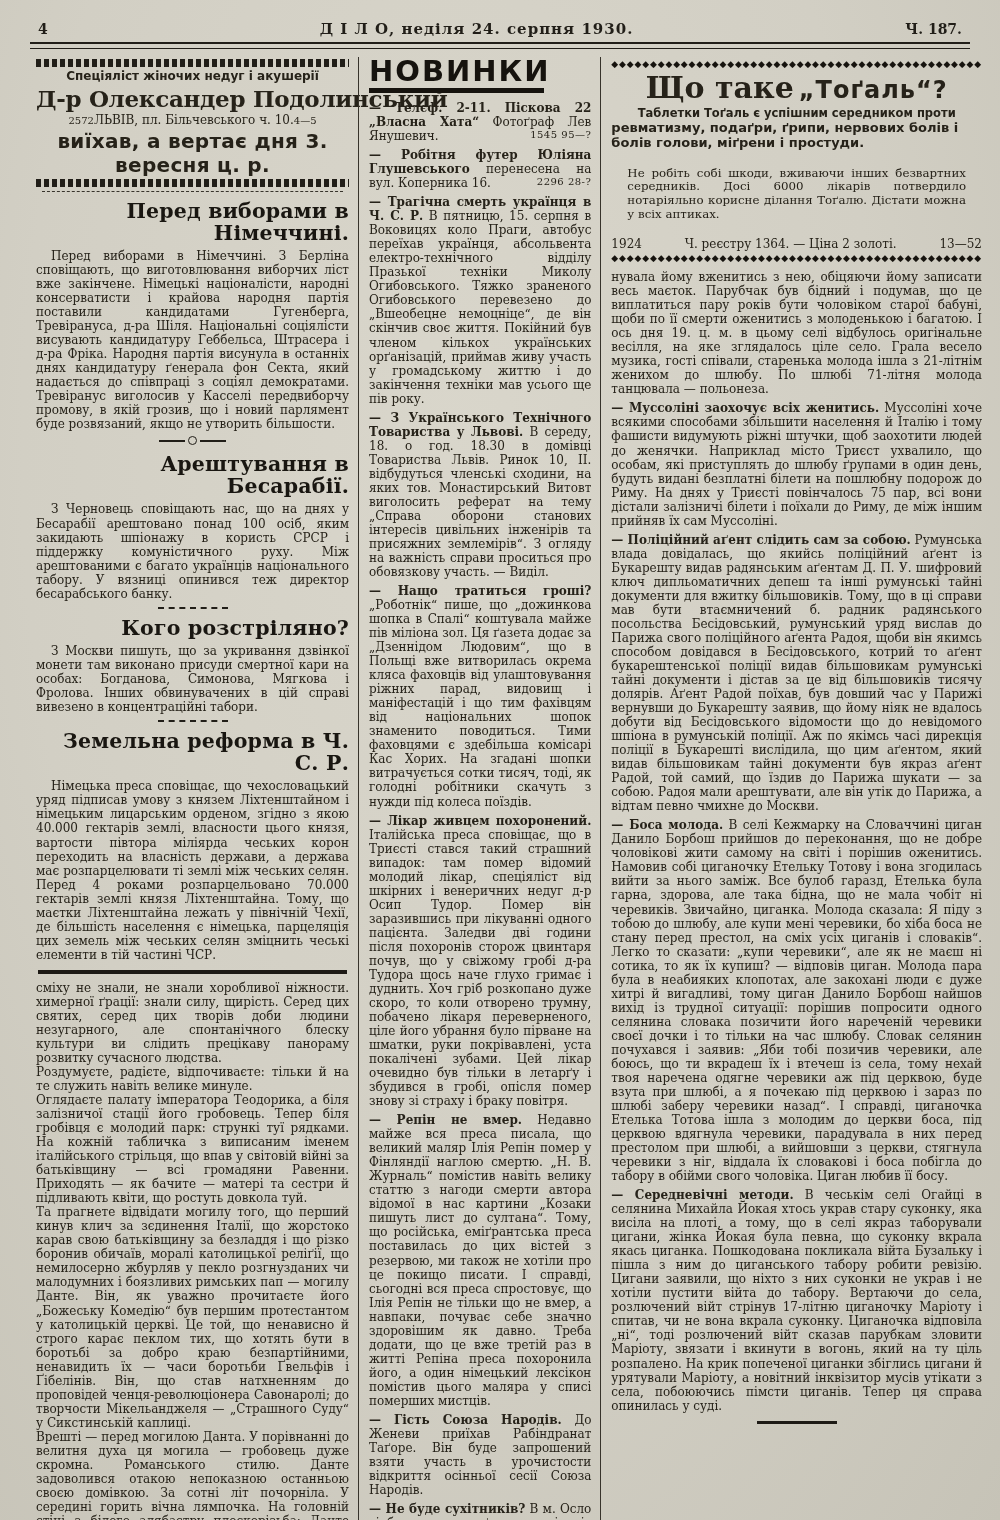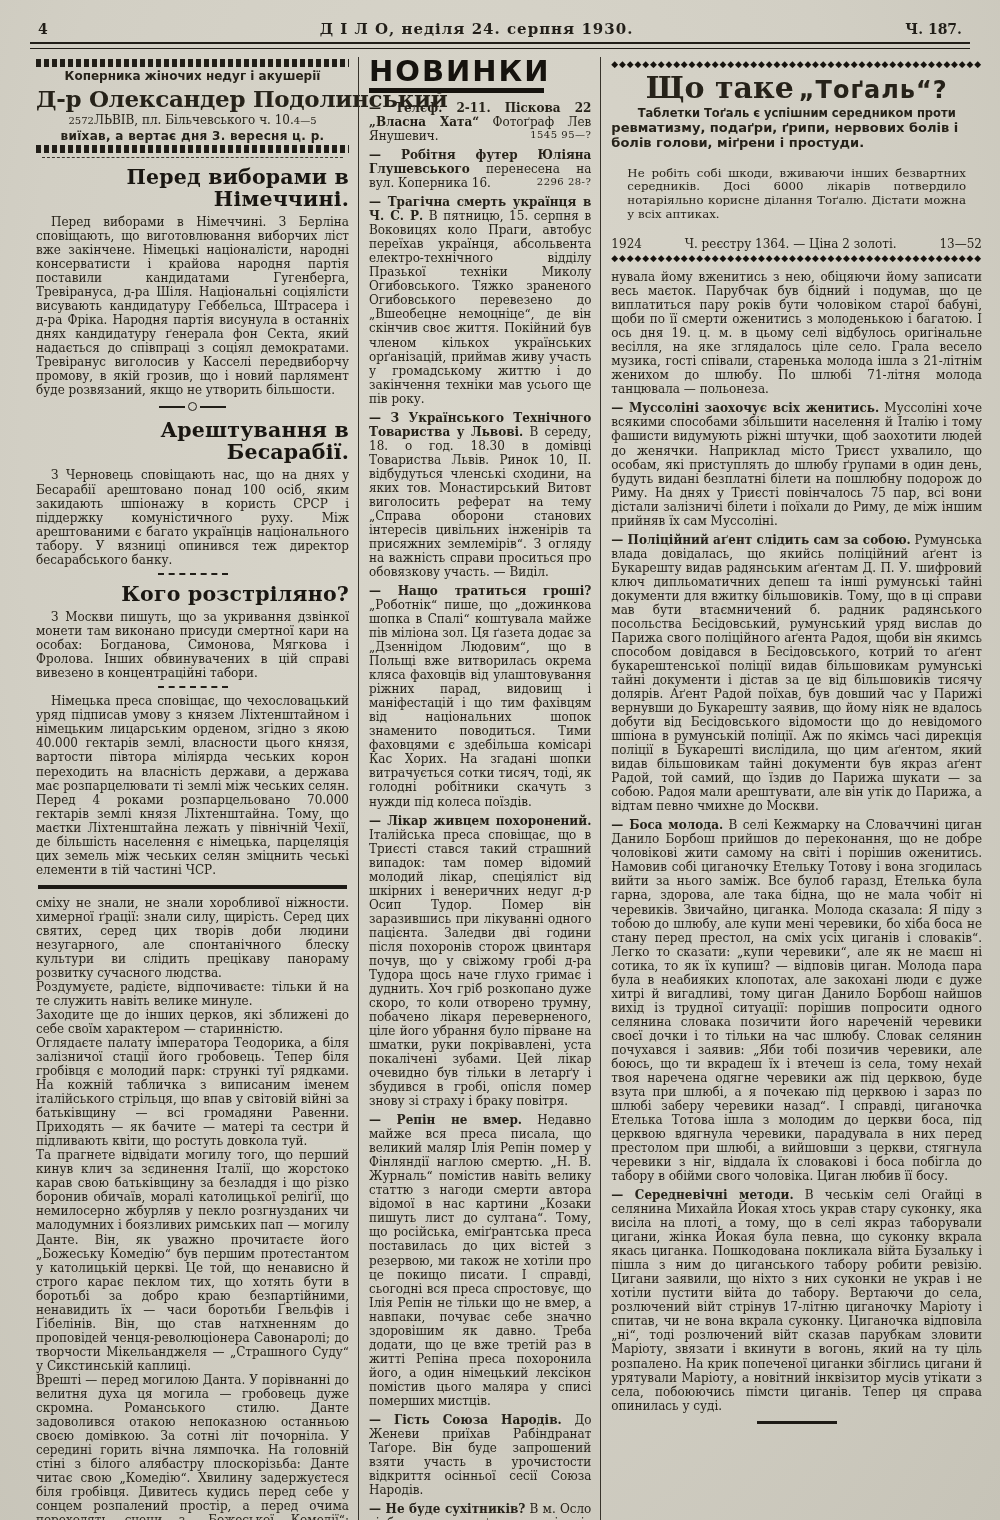--- a/index.html
+++ b/index.html
@@ -42,21 +42,21 @@
   .div-dash{width:70px;border-top:2px dashed #211e18;margin:6px auto;}
   .rule-thick{height:4px;background:#1d1a15;margin:8px 2px 7px 2px;}
   .rule-short{width:80px;height:3px;background:#1d1a15;margin:8px auto;}
   
   .doc-ad{text-align:center;margin-top:2px;}
   .checker{height:8px;background:repeating-linear-gradient(90deg,#211e18 0 5px,transparent 5px 8px);margin:2px 0;}
   .doc-spec{font-family:"DejaVu Sans",sans-serif;font-weight:bold;font-size:12px;margin:2px 0;}
   .doc-name{font-size:23px;font-weight:bold;white-space:nowrap;margin:1px 0;letter-spacing:-0.3px;}
   .doc-addr{display:flex;justify-content:center;align-items:baseline;font-size:12px;padding:0 2px;}
   .doc-addr .small{font-size:10px;}
-  .doc-notice{font-family:"DejaVu Sans",sans-serif;font-weight:bold;font-size:12px;margin:2px 0;letter-spacing:0.3px;}
+  .doc-notice{font-family:"DejaVu Sans",sans-serif;font-weight:bold;font-size:20px;margin:2px 0;letter-spacing:0.3px;}
   .thin-dash{border-top:1.5px dashed #37332b;margin:4px 6px;}
   
   .novynky{
     font-family:"DejaVu Sans",sans-serif;font-weight:bold;font-size:29px;
     letter-spacing:2px;color:#16130e;margin:0 0 2px 0;line-height:1;
   }
   .novynky-bar{width:175px;height:5px;background:#16130e;margin:1px 0 8px 0;}
   .item{margin:0 0 5px 0;}
   
   .togal{margin-top:2px;}
@@ -83,21 +83,21 @@
     <span>Ч. 187.</span>
   </div>
   <div class="header-rule"></div>
 
   <div class="columns">
 
     <div class="col col-left">
 
       <div class="doc-ad">
         <div class="checker"></div>
-        <div class="doc-spec">Коперника жіночих недуг і акушерії</div>
+        <div class="doc-spec">Спеціяліст жіночих недуг і акушерії</div>
         <div class="doc-name">Д-р Олександер Подолинський</div>
         <div class="doc-addr">
           <span class="small">2572</span>
           <span>ЛЬВІВ, пл. Більчевського ч. 10.</span>
           <span class="small">4—5</span>
         </div>
         <div class="doc-notice">виїхав, а вертає дня 3. вересня ц. р.</div>
         <div class="checker"></div>
         <div class="thin-dash"></div>
       </div>
@@ -109,28 +109,28 @@
         </div>
 
       <h2 class="art-head">Арештування в Бесарабії.</h2>
       <p class="bodytext ind">З Черновець сповіщають нас, що на днях у Бесарабії арештовано понад 100 осіб, яким закидають шпіонажу в користь СРСР і піддержку комуністичного руху. Між арештованими є багато українців національного табору. У вязниці опинився теж директор бесарабського банку.</p>
       <div class="div-dash"></div>
 
       <h2 class="art-head">Кого розстріляно?</h2>
       <p class="bodytext ind">З Москви пишуть, що за укривання дзвінкої монети там виконано присуди смертної кари на особах: Богданова, Симонова, Мягкова і Фролова. Інших обвинувачених в цій справі вивезено в концентраційні табори.</p>
       <div class="div-dash"></div>
 
+      <h2 class="art-head">Земельна реформа в Ч. С. Р.</h2>
       <p class="bodytext ind">Німецька преса сповіщає, що чехословацький уряд підписав умову з князем Ліхтенштайном і німецьким лицарським орденом, згідно з якою 40.000 гектарів землі, власности цього князя, вартости півтора міліярда чеських корон переходить на власність держави, а держава має розпарцелювати ті землі між чеських селян. Перед 4 роками розпарцельовано 70.000 гектарів землі князя Ліхтенштайна. Тому, що маєтки Ліхтенштайна лежать у північній Чехії, де більшість населення є німецька, парцеляція цих земель між чеських селян зміцнить чеські елементи в тій частині ЧСР.</p>
 
       <div class="rule-thick"></div>
 
       <div class="feuilleton bodytext">
         <p>сміху не знали, не знали хоробливої ніжности. химерної ґрації: знали силу, щирість. Серед цих святих, серед цих творів доби людини незугарного, але спонтанічного блеску культури ви слідить прецікаву панораму розвитку сучасного людства.</p>
         <p class="ind">Роздумуєте, радієте, відпочиваєте: тільки й на те служить навіть велике минуле.</p>
-        <p class="ind">Заходите ще до інших церков, які зближені до себе своїм характером — старинністю.</p>
         <p class="ind">Оглядаєте палату імператора Теодорика, а біля залізничої стації його гробовець. Тепер біля гробівця є молодий парк: стрункі туї рядками. На кожній табличка з виписаним іменем італійського стрільця, що впав у світовій війні за батьківщину — всі громадяни Равенни. Приходять — як бачите — матері та сестри й підливають квіти, що ростуть довкола туй.</p>
         <p class="ind">Та прагнете відвідати могилу того, що перший кинув клич за зєдинення Італії, що жорстоко карав свою батьківщину за безладдя і що різко боронив обичаїв, моралі католицької реліґії, що немилосерно жбурляв у пекло розгнузданих чи малодумних і боязливих римських пап — могилу Данте. Він, як уважно прочитаєте його „Божеську Комедію“ був першим протестантом у католицькій церкві. Це той, що ненависно й строго карає пеклом тих, що хотять бути в боротьбі за добро краю безпартійними, ненавидить їх — часи боротьби Ґвельфів і Ґібелінів. Він, що став натхненням до проповідей ченця-революціонера Савонаролі; до творчости Мікельанджеля — „Страшного Суду“ у Сикстинській каплиці.</p>
         <p class="ind">Врешті — перед могилою Данта. У порівнанні до велитня духа ця могила — гробовець дуже скромна. Романського стилю. Данте задоволився отакою непоказною останньою своєю домівкою. За сотні літ почорніла. У середині горить вічна лямпочка. На головній стіні з білого алябастру плоскорізьба: Данте читає свою „Комедію“. Хвилину задержуєтеся біля гробівця. Дивитесь кудись перед себе у сонцем розпалений простір, а перед очима переходять сцени з „Божеської Комедії“: жорстокости й страхіття пекла; покора, вижидання й переспіви чистилища; незрівняна краса, блаженство, осяйність раю.</p>
 
       </div>
     </div>
 
     <div class="col col-mid">
       <h1 class="novynky">НОВИНКИ</h1>
       <div class="novynky-bar"></div>

